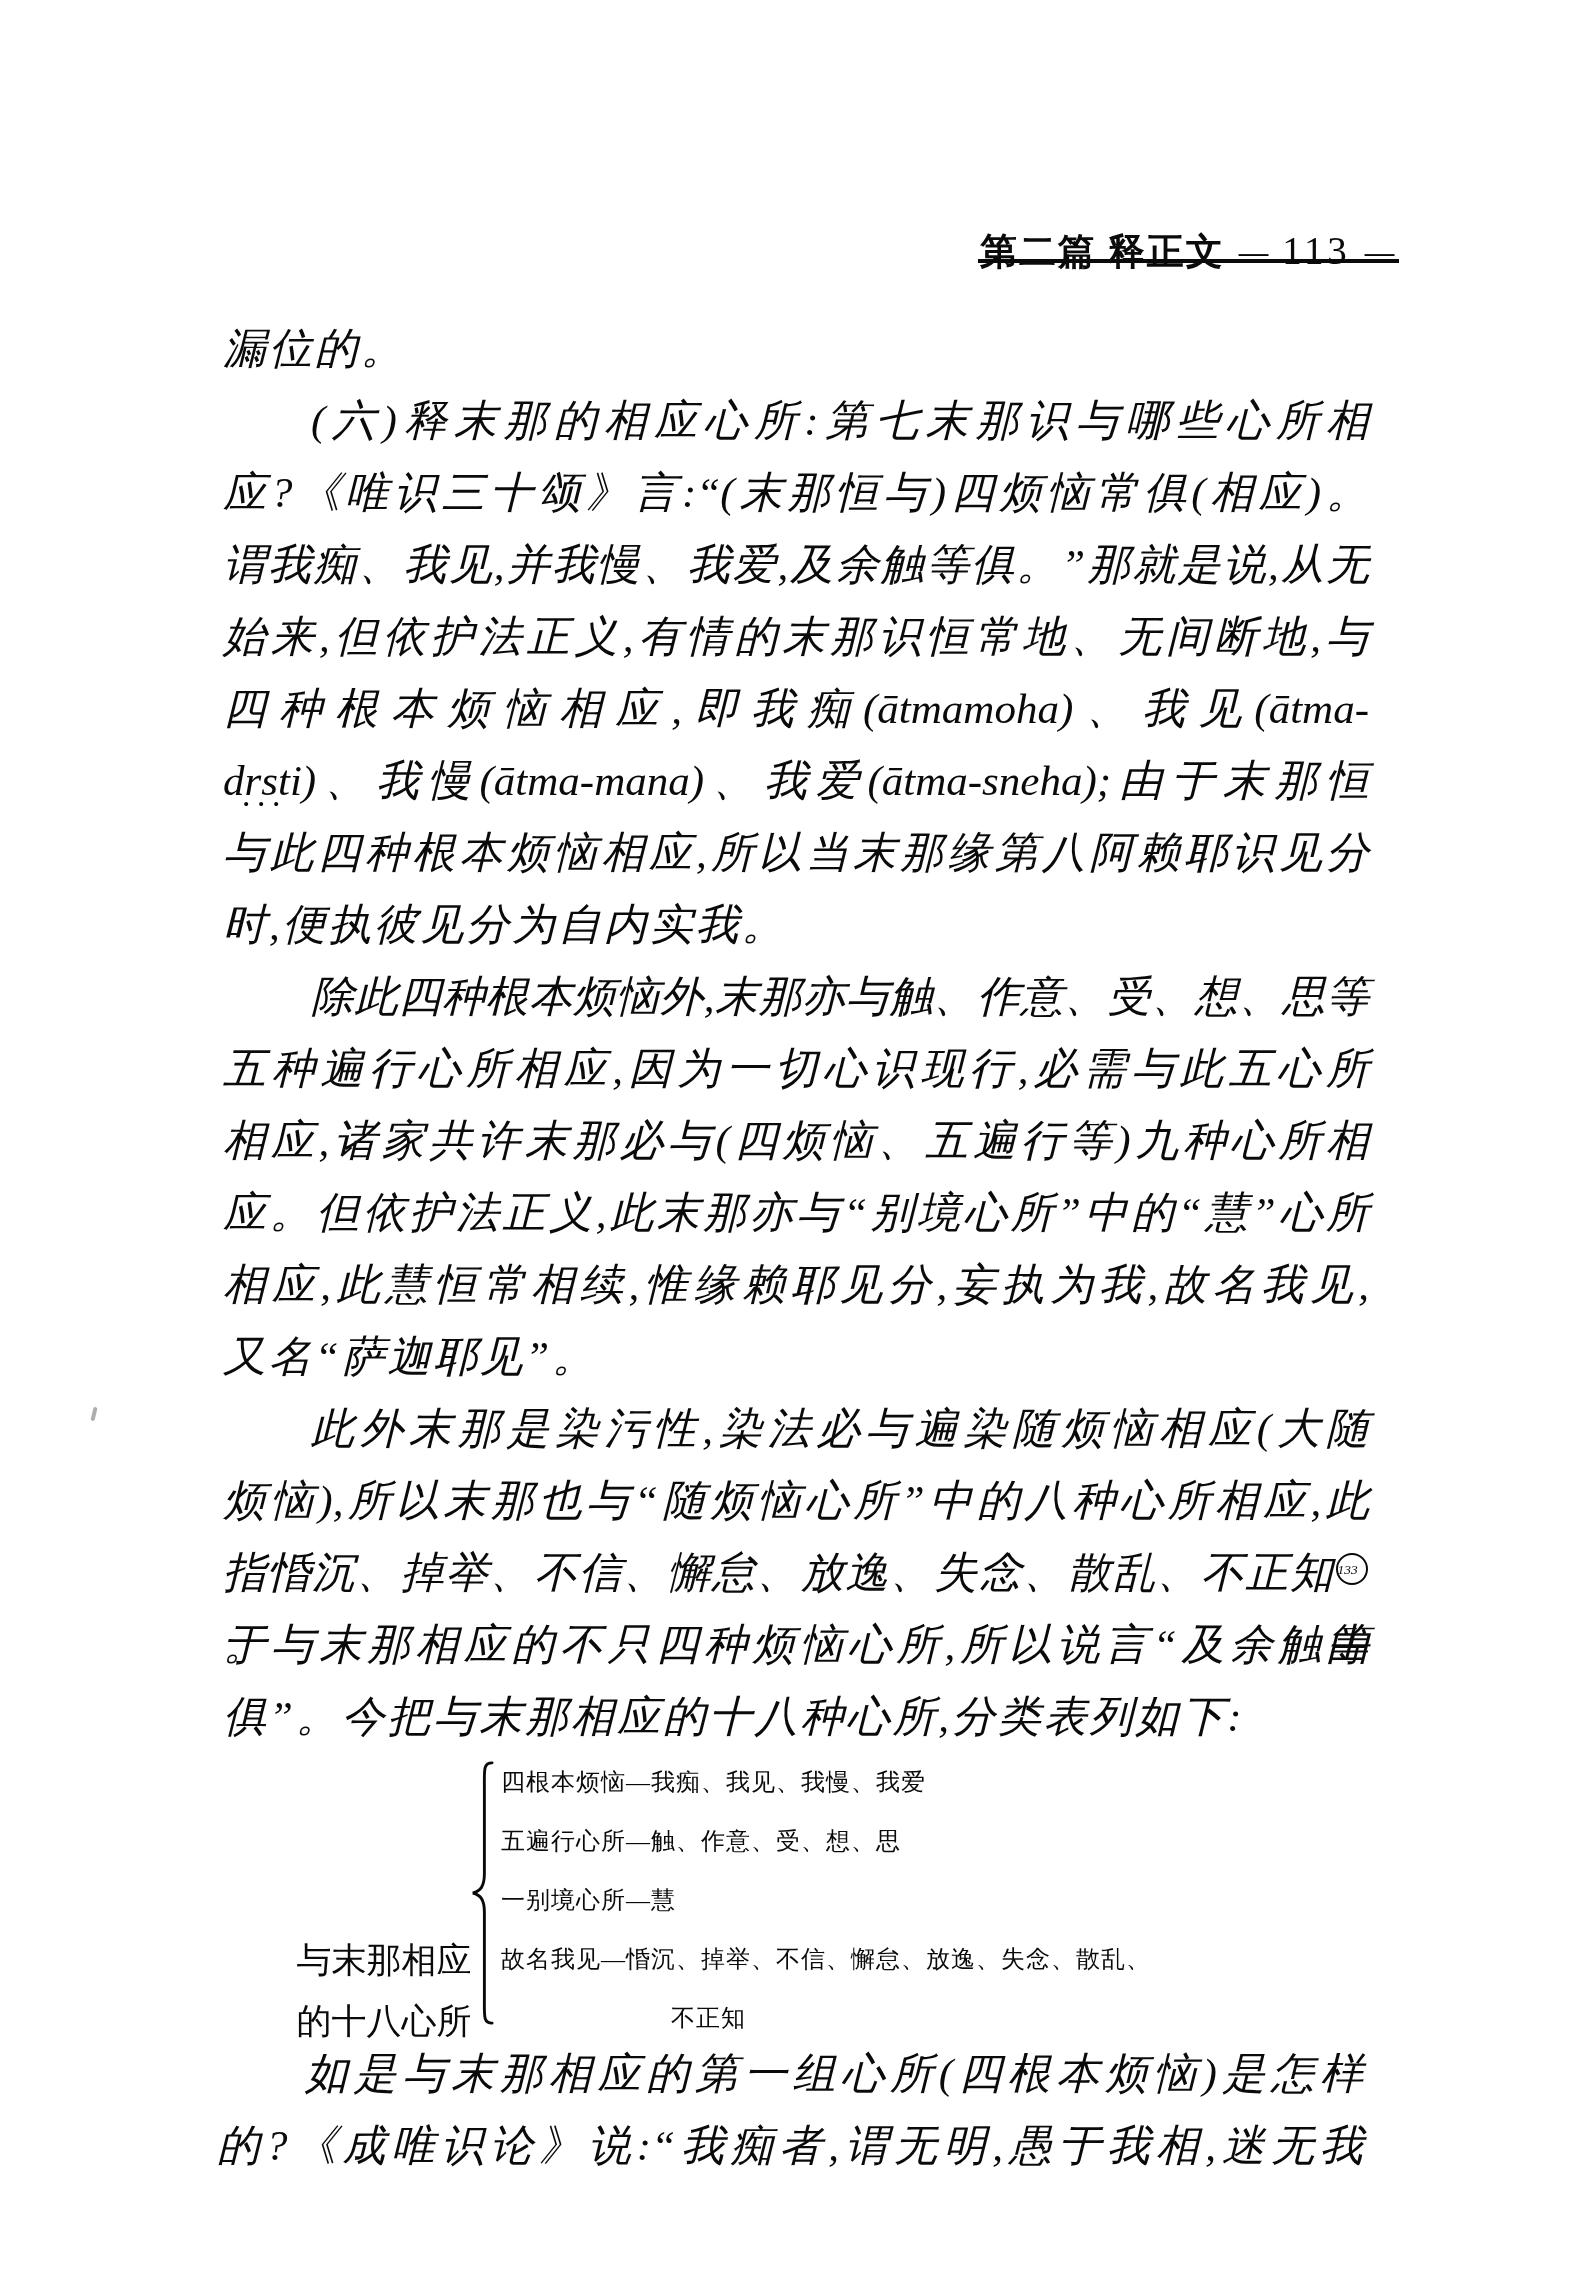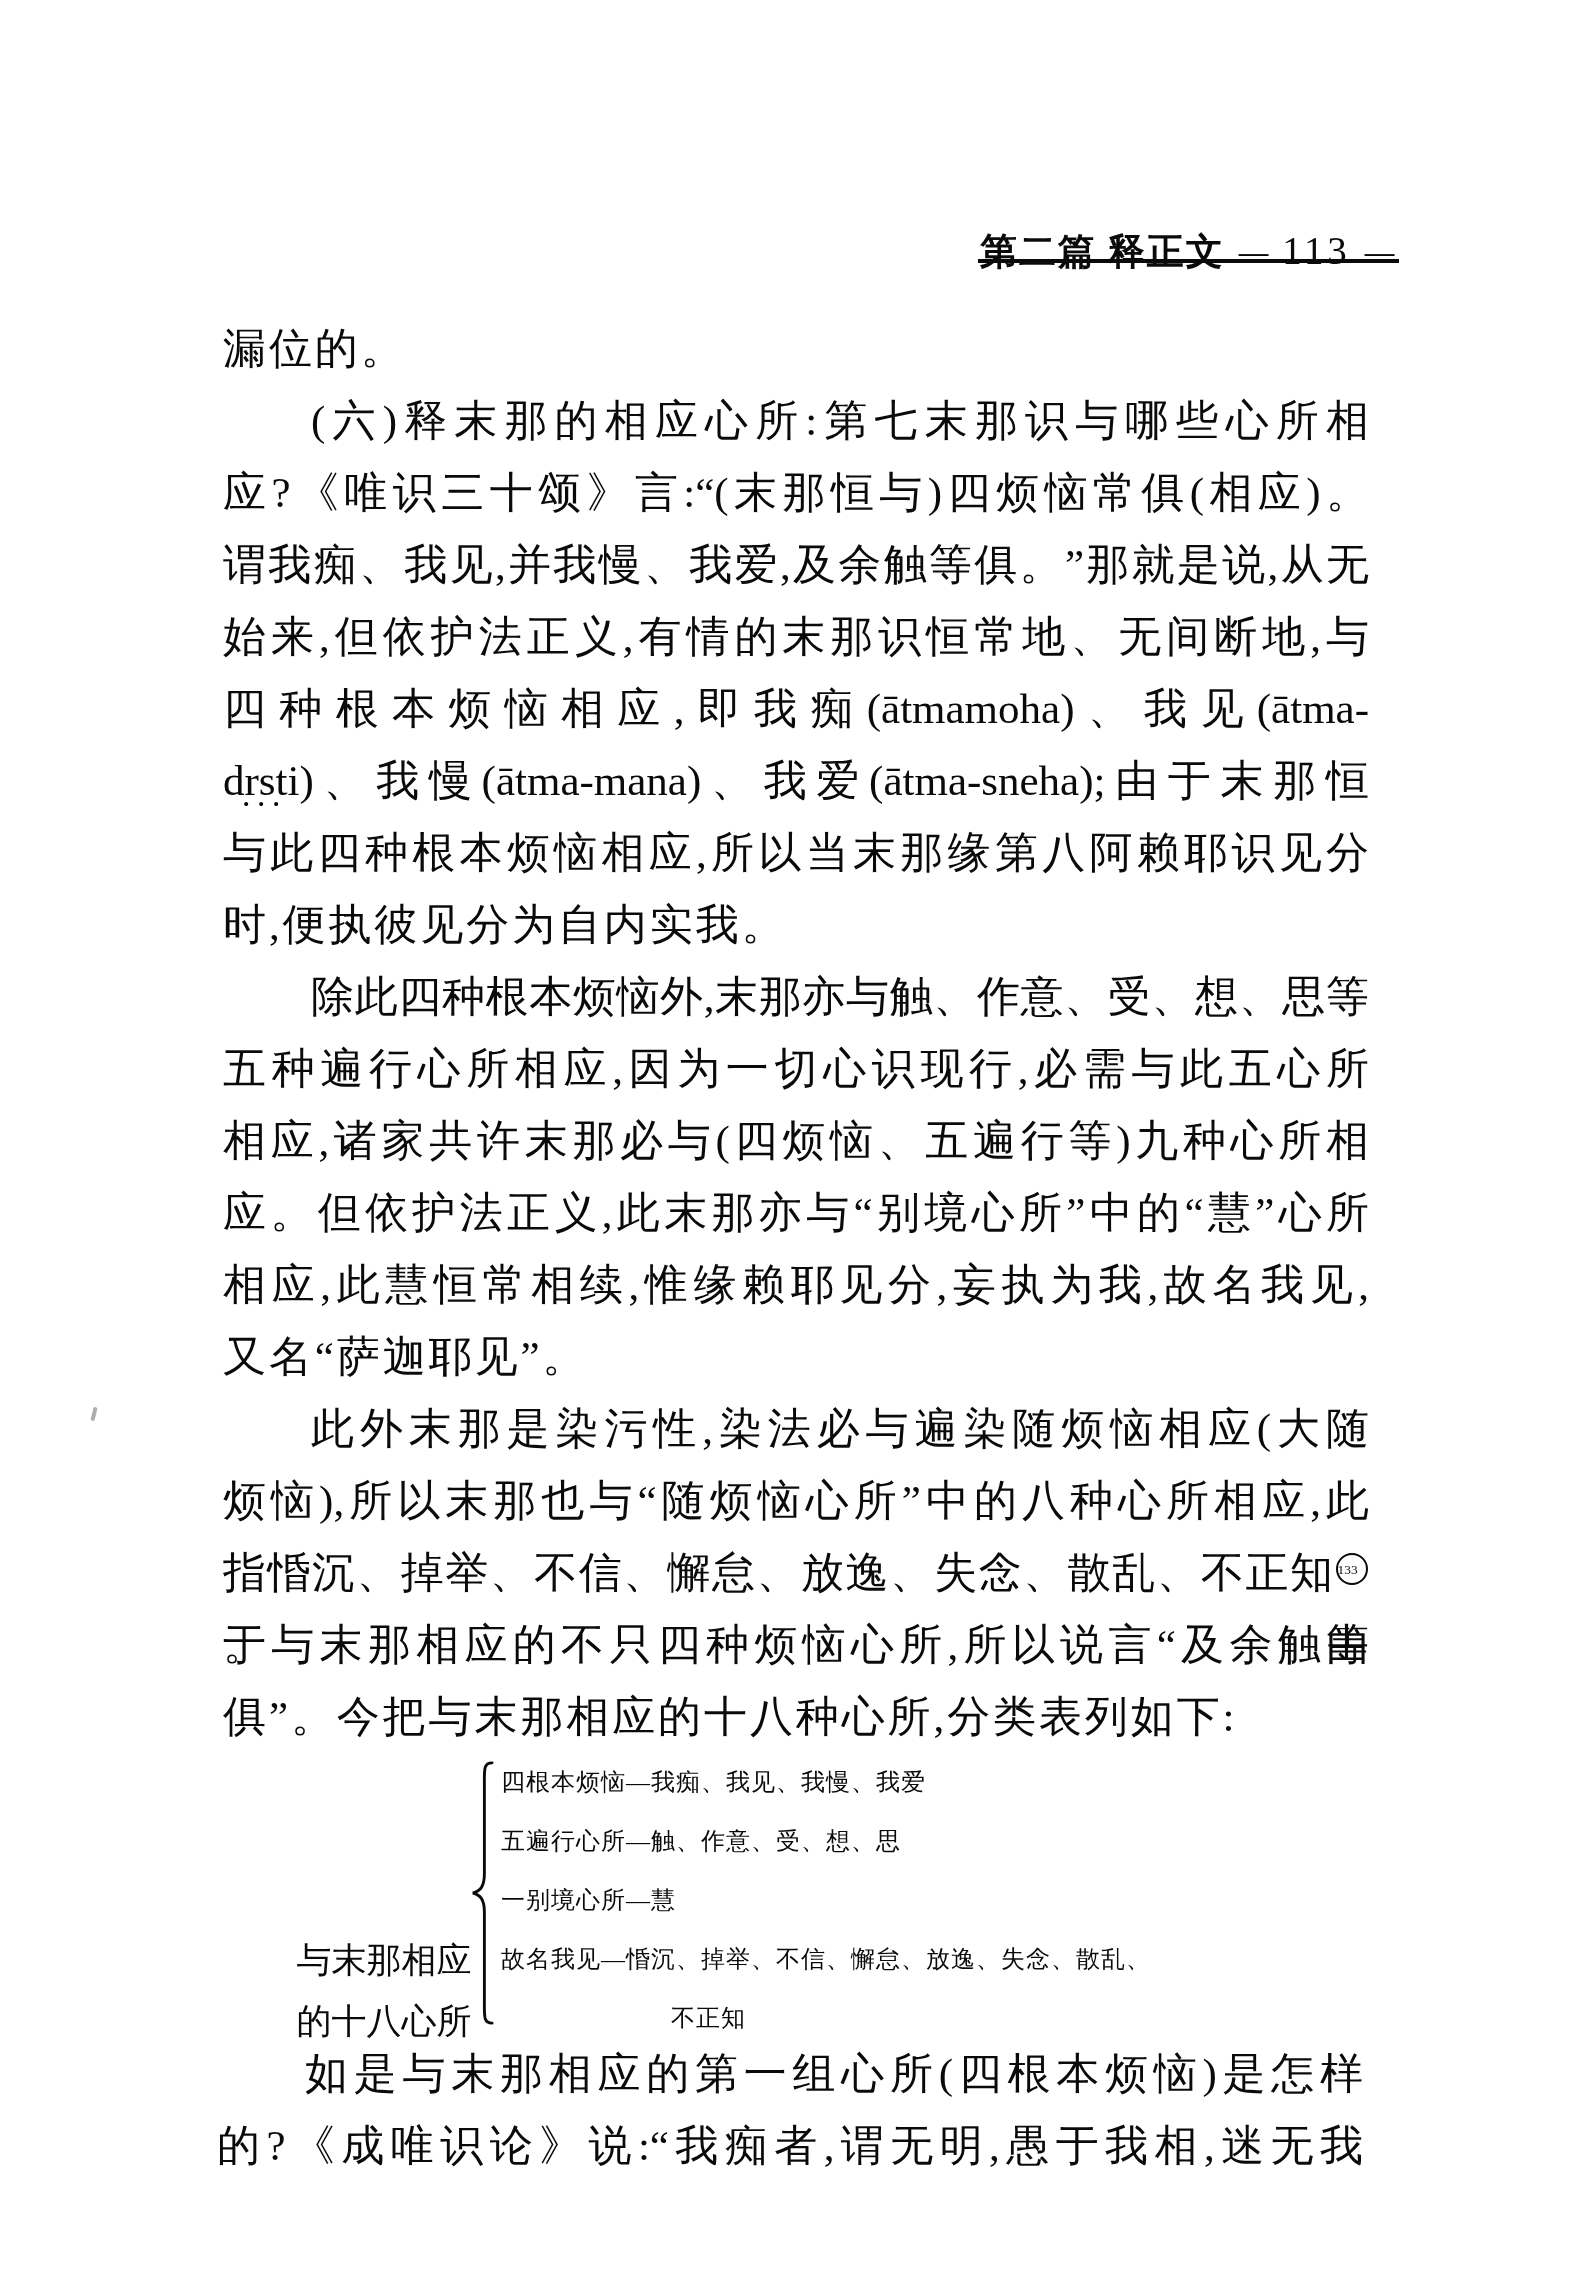--- a/index.html
+++ b/index.html
@@ -49,20 +49,21 @@
     left: 223px;
     top: 313px;
     width: 1146px;
     font-size: 43px;
   }
   .bline {
     height: 72px;
     line-height: 72px;
     white-space: nowrap;
     letter-spacing: 2.9px;
+    font-style: italic;
   }
   .bline.just {
     white-space: normal;
     letter-spacing: 0;
     text-align: justify;
     text-align-last: justify;
   }
   .bline.ind { padding-left: 88px; }
   .closing-text {
     position: absolute;

